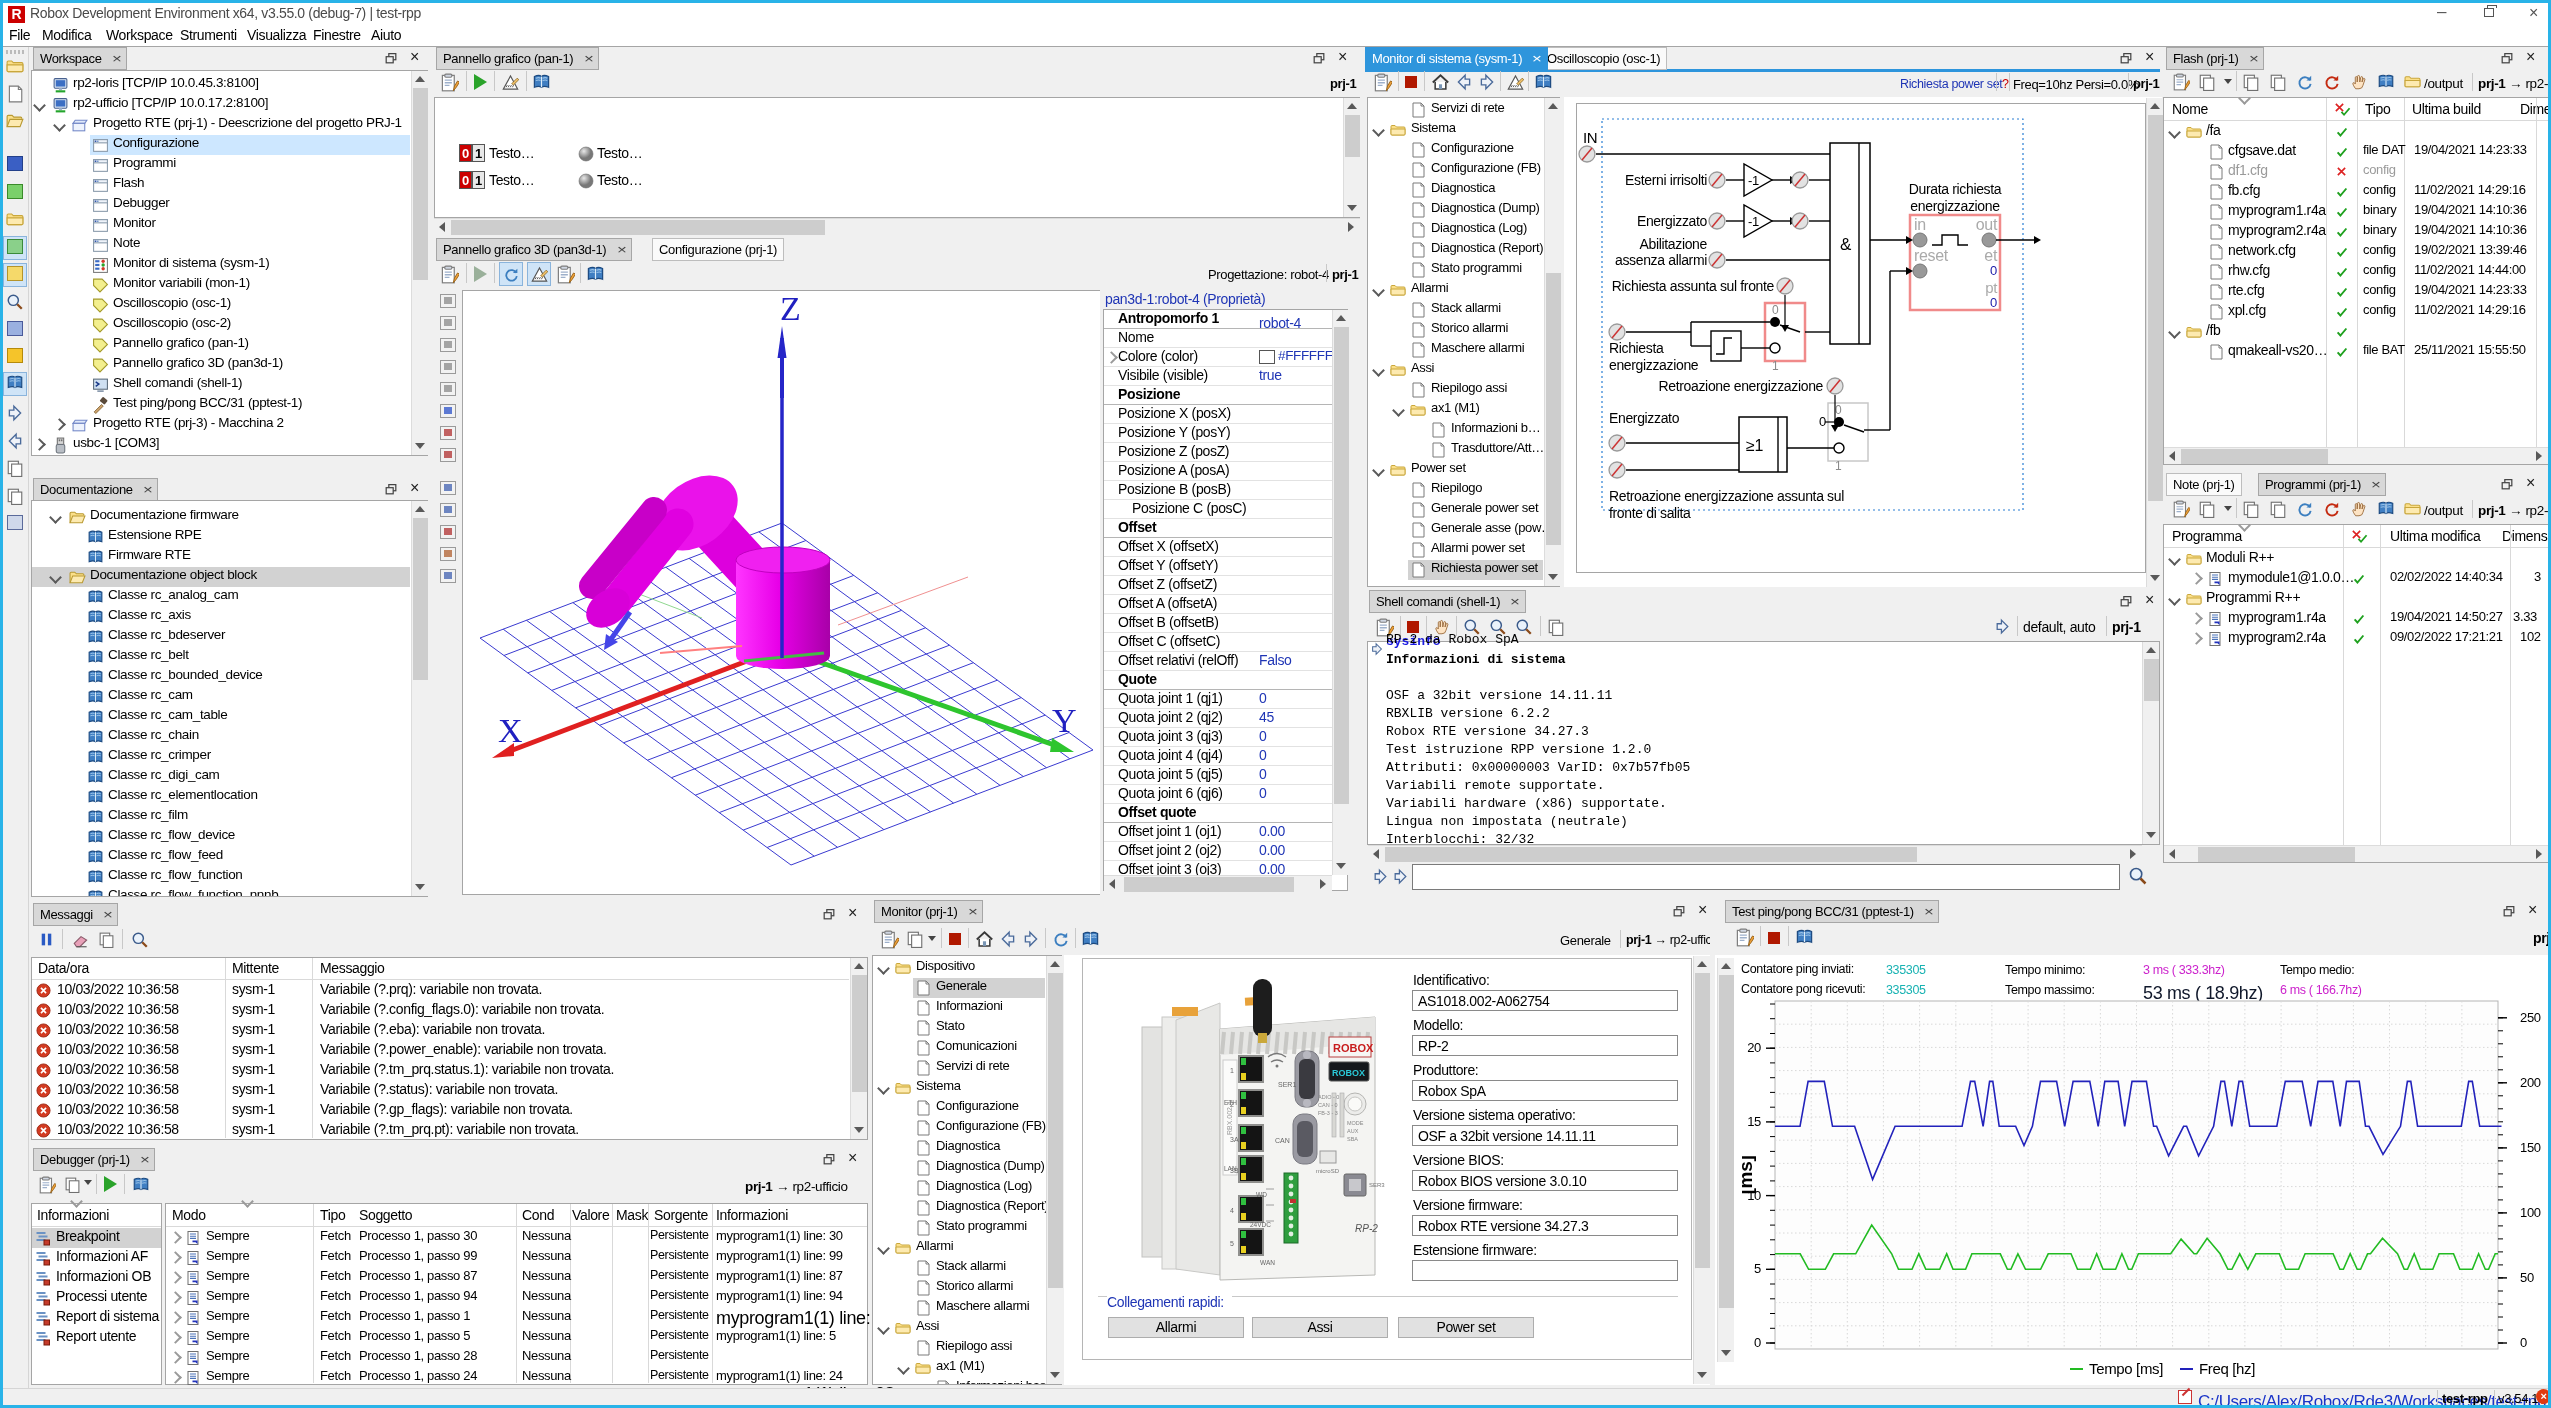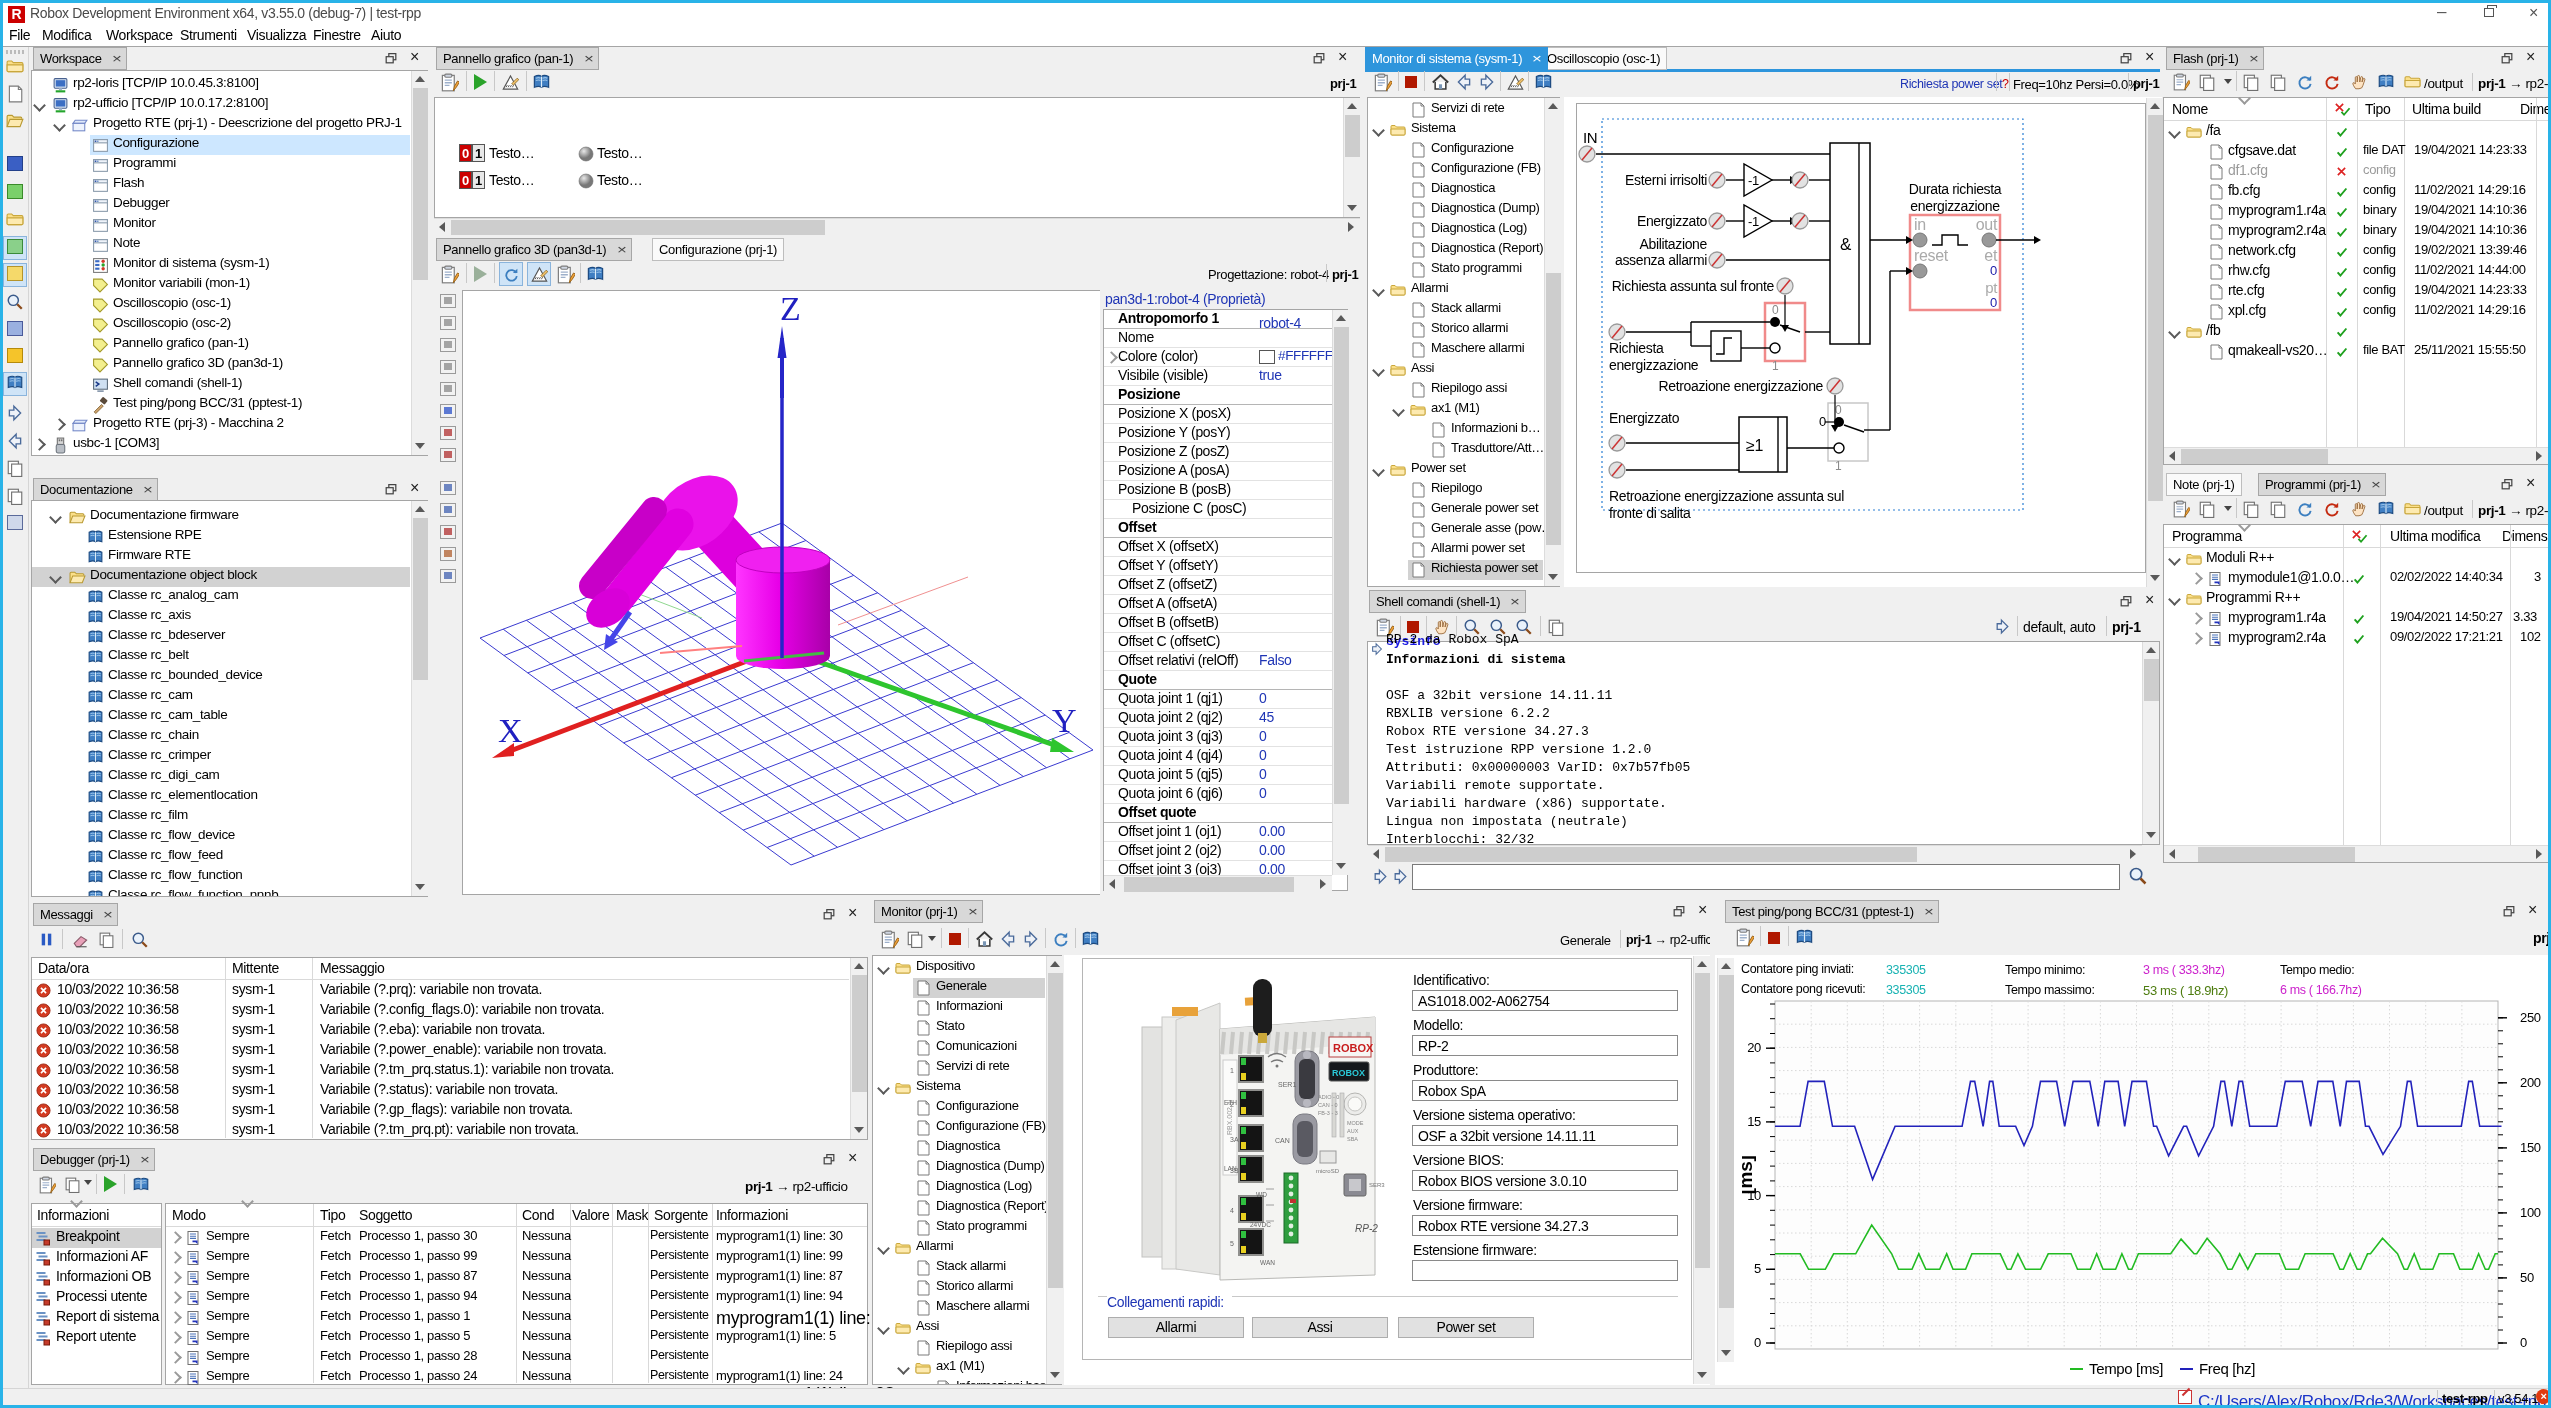--- a/index.html
+++ b/index.html
@@ -1800,21 +1800,21 @@
     <div class="sbthumb" style="left:1px;top:17px;width:15px;height:333px"></div>
     <div class="tri dn" style="top:392px"></div>
   </div>
 <div class="a" style="left:1741px;top:962px;font-size:12.5px">Contatore ping inviati:</div>
 <div class="a" style="left:1741px;top:982px;font-size:12.5px">Contatore pong ricevuti:</div>
 <div class="a" style="left:1886px;top:963px;color:#18b2b2;font-size:12.5px">335305</div>
 <div class="a" style="left:1886px;top:983px;color:#18b2b2;font-size:12.5px">335305</div>
 <div class="a" style="left:2005px;top:963px;font-size:12.5px">Tempo minimo:</div>
 <div class="a" style="left:2005px;top:983px;font-size:12.5px">Tempo massimo:</div>
 <div class="a" style="left:2143px;top:963px;color:#cc22cc;font-size:12.5px">3 ms ( 333.3hz)</div>
-<div class="a" style="left:2143px;top:983px;color:#4d7c0f;font-size:13px">53 ms (  18.9hz)</div>
+<div class="a" style="left:2143px;top:983px;color:#0f172a;font-size:18px">53 ms (  18.9hz)</div>
 <div class="a" style="left:2280px;top:963px;font-size:12.5px">Tempo medio:</div>
 <div class="a" style="left:2280px;top:983px;color:#cc22cc;font-size:12.5px">6 ms ( 166.7hz)</div>
 <svg class="a" style="left:1742px;top:995px" width="809" height="390" viewBox="0 0 809 390">
     <rect x="33" y="6" width="723" height="348" fill="#fdfdfd" stroke="#b5b5b5"></rect>
     <line x1="69.2" y1="6" x2="69.2" y2="354" stroke="#d8d8d8" stroke-width="1" stroke-dasharray="1.5,2.5"></line>
     <line x1="105.3" y1="6" x2="105.3" y2="354" stroke="#d8d8d8" stroke-width="1" stroke-dasharray="1.5,2.5"></line>
     <line x1="141.4" y1="6" x2="141.4" y2="354" stroke="#d8d8d8" stroke-width="1" stroke-dasharray="1.5,2.5"></line>
     <line x1="177.6" y1="6" x2="177.6" y2="354" stroke="#d8d8d8" stroke-width="1" stroke-dasharray="1.5,2.5"></line>
     <line x1="213.8" y1="6" x2="213.8" y2="354" stroke="#d8d8d8" stroke-width="1" stroke-dasharray="1.5,2.5"></line>
     <line x1="249.9" y1="6" x2="249.9" y2="354" stroke="#d8d8d8" stroke-width="1" stroke-dasharray="1.5,2.5"></line>

